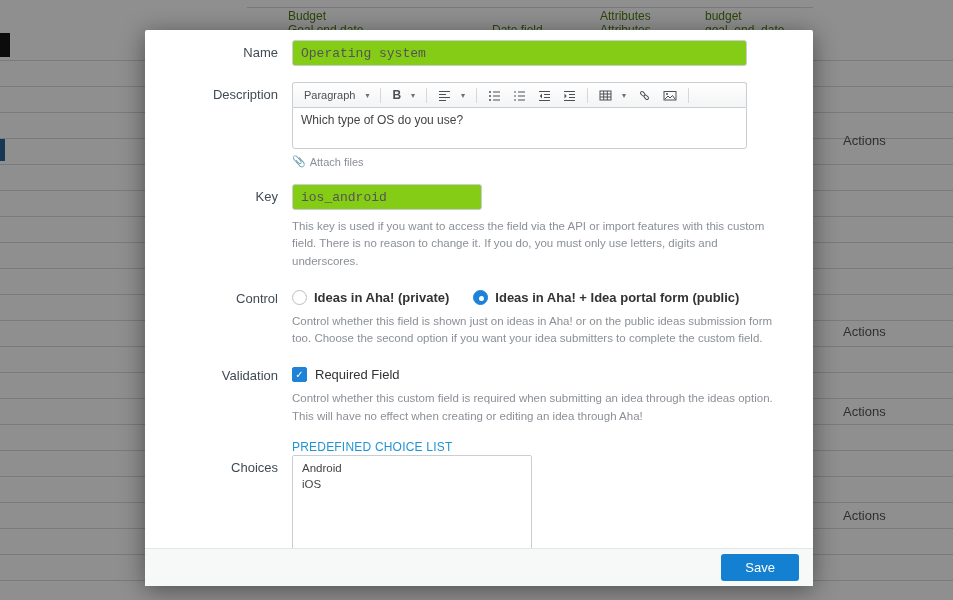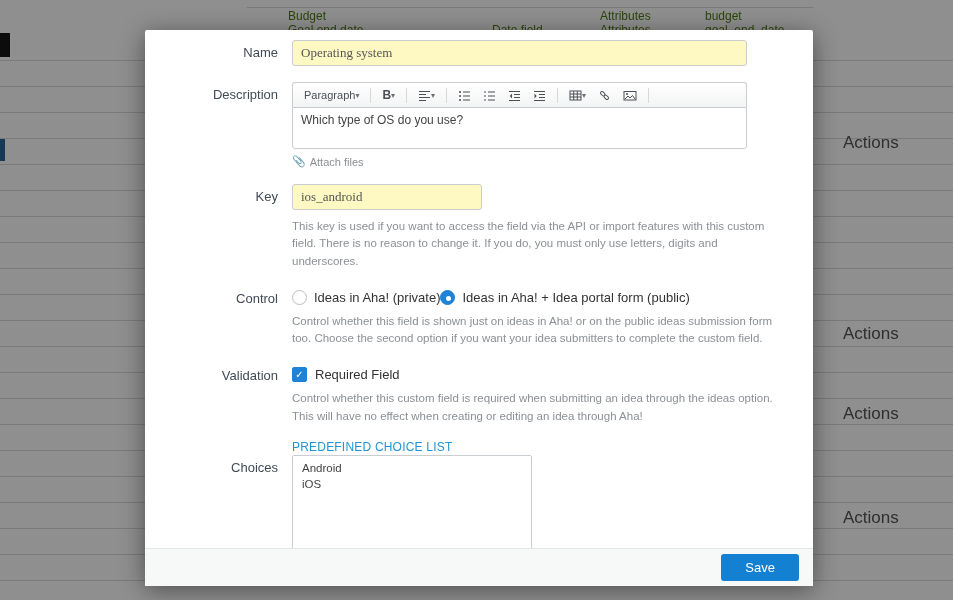--- a/index.html
+++ b/index.html
@@ -5,21 +5,21 @@
   * { margin:0; padding:0; box-sizing:border-box; }
   html,body { width:953px; height:600px; overflow:hidden;
     font-family:"Liberation Sans", sans-serif; background:#fff; }
 
   
   .bg-page { position:absolute; inset:0; background:#fff; }
   .bg-lines { position:absolute; left:0; right:0; top:35px; bottom:0;
     background:repeating-linear-gradient(to bottom, transparent 0px, transparent 25px, #d9d9d9 25px, #d9d9d9 26px); }
   .bg-topline { position:absolute; left:247px; right:140px; top:7px; height:1px; background:#d9d9d9; }
   .bg-cell { position:absolute; font-size:12px; color:#4d7c0f; white-space:nowrap; }
-  .bg-actions { position:absolute; left:843px; font-size:17px; color:#555; }
+  .bg-actions { position:absolute; left:843px; font-size:13px; color:#555; }
   .bg-sliver-dark { position:absolute; left:0; top:33px; width:10px; height:24px; background:#161616; }
   .bg-sliver-blue { position:absolute; left:0; top:139px; width:5px; height:22px; background:#2a6496; }
 
   .overlay { position:absolute; inset:0; background:rgba(0,0,0,0.44); }
 
   
   .modal { position:absolute; left:145px; top:30px; width:668px; height:556px;
     background:#fff; border-radius:2px; box-shadow:0 4px 24px rgba(0,0,0,0.45);
     display:flex; flex-direction:column; }
   .modal-header { height:40px; flex:0 0 40px; display:flex; align-items:center; padding:0 16px; }
@@ -28,43 +28,43 @@
   .modal-body { flex:1 1 auto; overflow:hidden; padding-top:10px; }
   .modal-footer { flex:0 0 38px; background:#f7f8f8; border-top:1px solid #e3e5e6;
     display:flex; align-items:center; justify-content:flex-end; padding:0 14px; }
 
   .form-row { display:flex; margin-bottom:16px; }
   .form-label { width:147px; flex:0 0 147px; text-align:right; padding-right:14px;
     padding-top:5px; font-size:13px; color:#404a54; }
   .form-content { width:501px; }
 
   .text-input { width:455px; height:26px; border:1px solid #c9ced2; border-radius:3px;
-    padding:3px 8px; font-size:13px; color:#555; font-family:Liberation Serif, serif; background:#fef9c3; }
+    padding:3px 8px; font-size:13px; color:#555; font-family:Liberation Mono, monospace; background:#84cc16; }
   .text-input.small { width:190px; }
 
   .help-text { font-size:11.5px; color:#8b9096; line-height:1.5; margin-top:8px; width:495px; }
 
   
   .rte { width:455px; }
   .rte-toolbar { display:flex; align-items:center; height:25px; border:1px solid #c9ced2;
     border-bottom:none; border-radius:3px 3px 0 0;
     background:linear-gradient(#ffffff,#f3f4f5); padding:0 6px; gap:2px; }
-  .tb-btn { display:flex; align-items:center; gap:0; padding:2px 5px; border-radius:2px;
+  .tb-btn { display:flex; align-items:center; gap:10px; padding:2px 5px; border-radius:2px;
     font-size:11px; color:#4a5056; cursor:pointer; }
   .tb-caret { font-size:8px; color:#6a7076; }
   .tb-sep { width:1px; height:15px; background:#d6d9dc; margin:0 4px; }
   .tb-bold { font-weight:bold; font-size:12px; }
   .rte-area { width:455px; height:42px; border:1px solid #c9ced2; border-radius:0 0 3px 3px;
     padding:5px 8px; font-size:12px; color:#444; background:#fff; }
   .attach { display:flex; align-items:center; gap:4px; margin-top:6px;
     font-size:11px; color:#8b9096; cursor:pointer; }
   .attach-clip { font-size:11px; color:#9aa0a5; }
 
   
-  .radio-row { display:flex; align-items:center; padding-top:4px; }
+  .radio-row { display:flex; align-items:center; gap:24px; padding-top:4px;font-weight:bold; }
   .radio-option { display:flex; align-items:center; gap:7px; font-size:13px; color:#333; cursor:pointer; }
   .radio-dot { width:15px; height:15px; border-radius:50%; border:1px solid #b9bec3; background:#fff; position:relative; flex:0 0 15px; }
   .radio-option.checked .radio-dot { background:#1e82d6; border-color:#1e82d6; }
   .radio-option.checked .radio-dot::after { content:""; position:absolute; left:5px; top:5px;
     width:5px; height:5px; border-radius:50%; background:#fff; }
 
   .check-row { display:flex; align-items:center; gap:8px; padding-top:4px;
     font-size:13px; color:#333; cursor:pointer; }
   .checkbox { width:15px; height:15px; border-radius:2px; border:1px solid #b9bec3; background:#fff;
     display:flex; align-items:center; justify-content:center; font-size:10px; color:#fff; flex:0 0 15px; }

